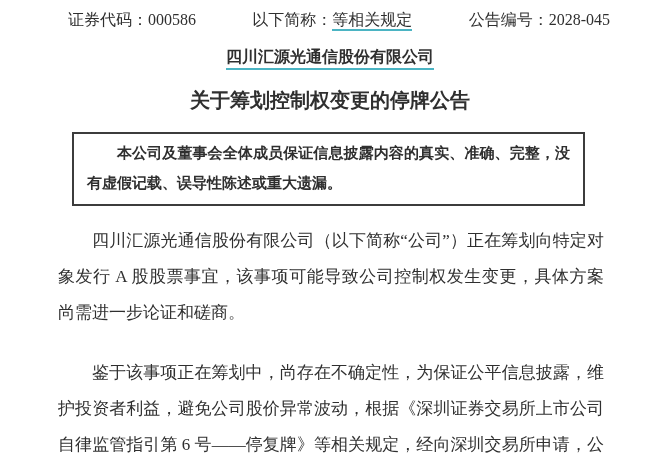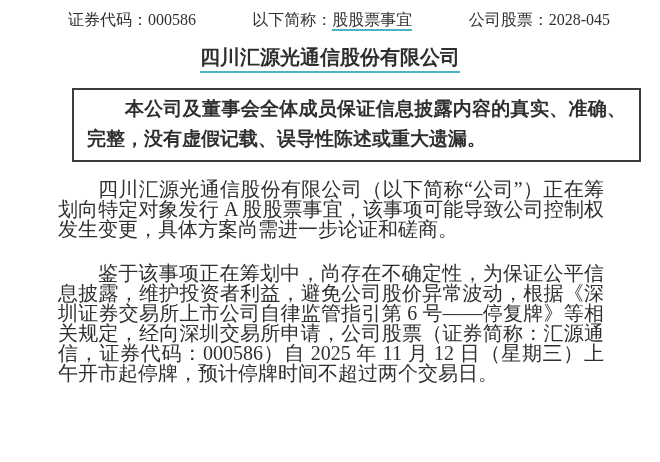--- a/index.html
+++ b/index.html
@@ -27,71 +27,72 @@
     white-space: nowrap;
   }
   .stock-name-link {
     border-bottom: 2px solid var(--accent-underline);
     padding-bottom: 1px;
   }
 
   .doc-title {
     margin-top: 13px;
     text-align: center;
-    font-size: 20px;
+    font-size: 16px;
     font-weight: bold;
     line-height: 26px;
   }
   .doc-title .title-underline {
     border-bottom: 2px solid var(--accent-underline);
     padding-bottom: 3px;
   }
 
   .doc-subtitle {
     margin-top: 17px;
     text-align: center;
     font-size: 20px;
     font-weight: bold;
     line-height: 27px;
   }
 
   .disclaimer-box {
     margin: 18px 0 0 72px;
-    width: 569px;
+    width: 513px;
     border: 2px solid var(--box-border);
     padding: 4px 13px 6px 13px;
-    font-size: 19px;
+    font-size: 15px;
     font-weight: bold;
     line-height: 30px;
     text-indent: 2em;
     text-align: justify;
   }
 
   .body-para {
     margin: 17px 56px 0 58px;
-    font-size: 20px;
-    line-height: 20px;
+    font-size: 17px;
+    line-height: 36px;
     text-indent: 2em;
     text-align: justify;
   }
   .body-para.second { margin-top: 24px; }
 </style>
 </head>
 <body>
 
 <div class="page">
 
   <div class="doc-header">
     <div class="header-item"><span>证券代码：</span><span>000586</span></div>
-    <div class="header-item"><span>以下简称：</span><span class="stock-name-link">股股票事宜</span></div>
-    <div class="header-item"><span>公司股票：</span><span>2028-045</span></div>
+    <div class="header-item"><span>以下简称：</span><span class="stock-name-link">等相关规定</span></div>
+    <div class="header-item"><span>公告编号：</span><span>2028-045</span></div>
   </div>
 
   <h1 class="doc-title"><span class="title-underline">四川汇源光通信股份有限公司</span></h1>
 
+  <h2 class="doc-subtitle">关于筹划控制权变更的停牌公告</h2>
 
   <div class="disclaimer-box">本公司及董事会全体成员保证信息披露内容的真实、准确、完整，没有虚假记载、误导性陈述或重大遗漏。</div>
 
   <p class="body-para">四川汇源光通信股份有限公司（以下简称“公司”）正在筹划向特定对象发行 A 股股票事宜，该事项可能导致公司控制权发生变更，具体方案尚需进一步论证和磋商。</p>
 
   <p class="body-para second">鉴于该事项正在筹划中，尚存在不确定性，为保证公平信息披露，维护投资者利益，避免公司股价异常波动，根据《深圳证券交易所上市公司自律监管指引第 6 号——停复牌》等相关规定，经向深圳交易所申请，公司股票（证券简称：汇源通信，证券代码：000586）自 2025 年 11 月 12 日（星期三）上午开市起停牌，预计停牌时间不超过两个交易日。</p>
 
 </div>
 
 </body></html>

